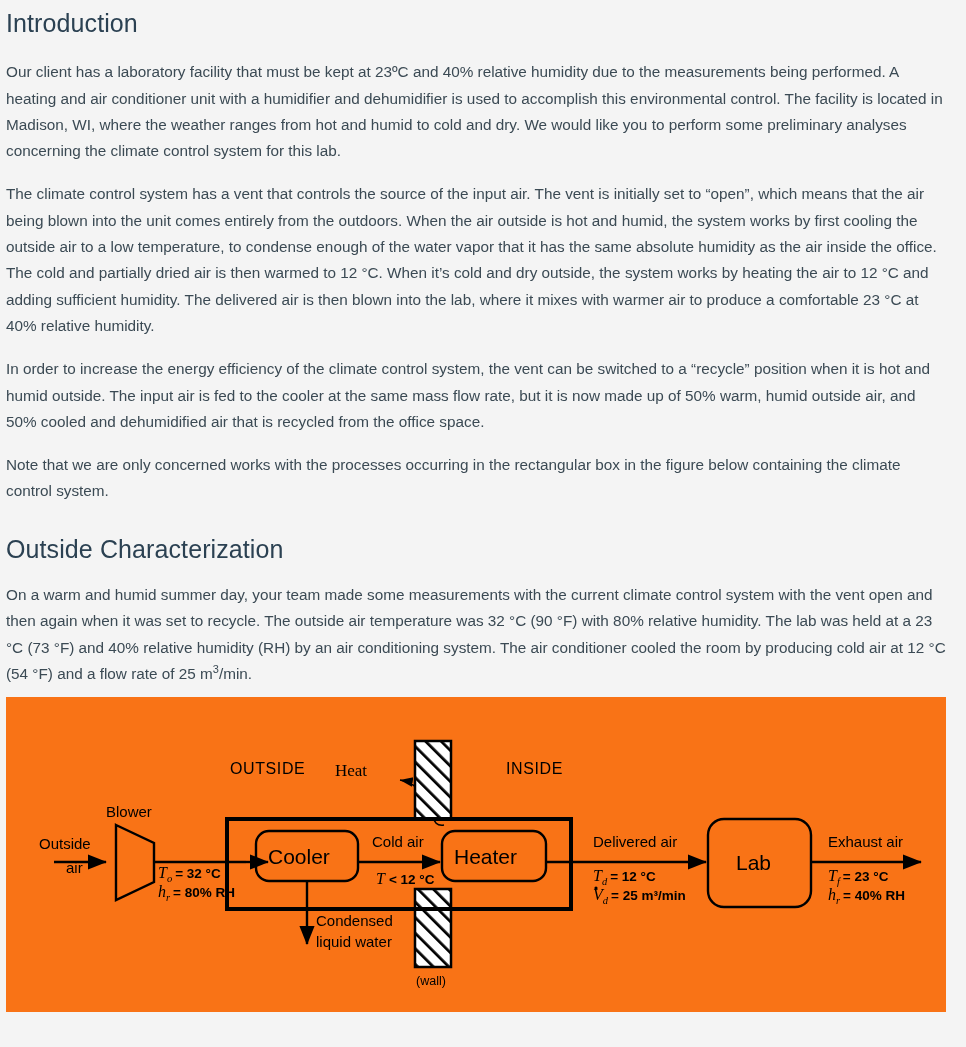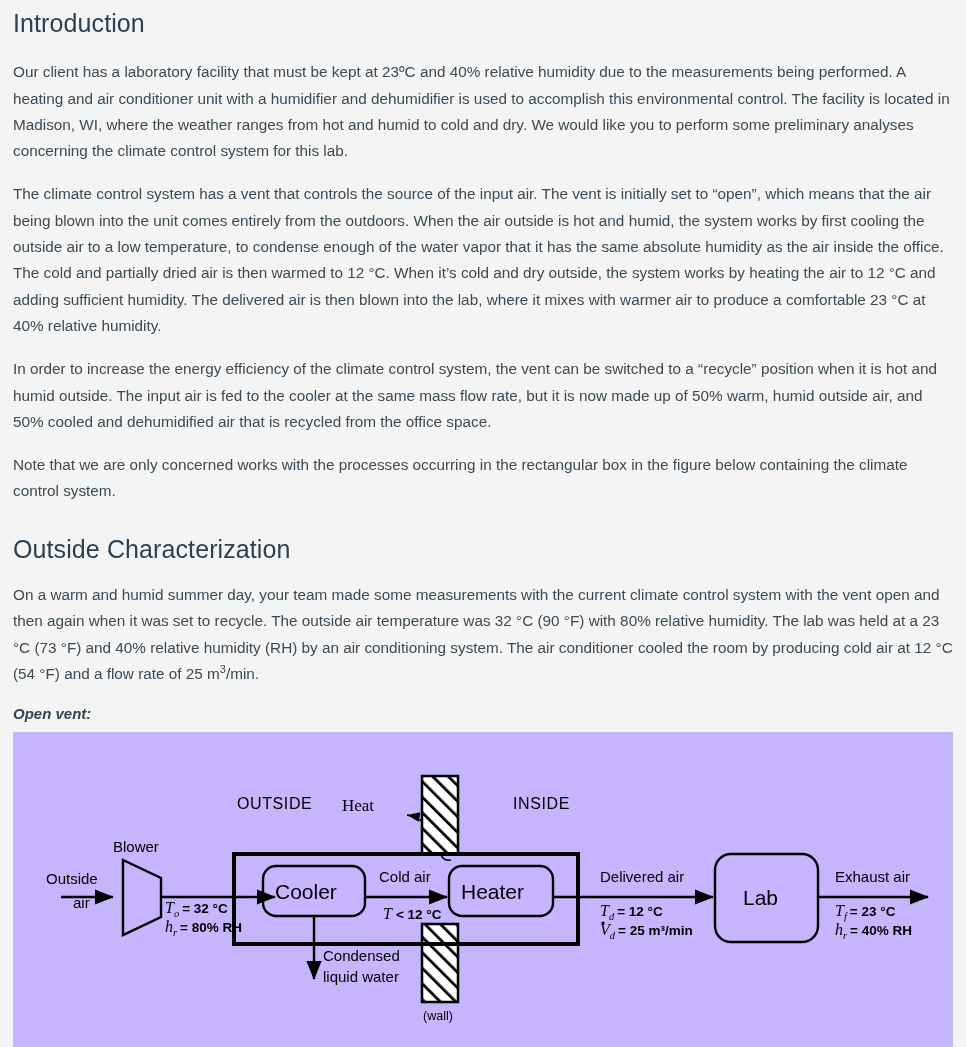--- a/index.html
+++ b/index.html
@@ -4,21 +4,21 @@
 <style>
   * { box-sizing: border-box; }
   html, body {
     margin: 0; padding: 0;
     width: 966px; height: 1047px;
     background: #f4f4f4;
     font-family: "Liberation Sans", sans-serif;
     color: #36464f;
     overflow: hidden;
   }
-  .page { width: 966px; height: 1047px; position: relative; padding: 0 13px; }
+  .page { width: 966px; height: 1047px; position: relative; padding: 0 6px; }
 
   h2.heading {
     font-weight: 400;
     color: #2b4152;
     font-size: 25px;
     line-height: 1.25;
     margin: 0;
     letter-spacing: 0.1px;
   }
   #intro-heading { padding-top: 8px; }
@@ -41,21 +41,21 @@
     margin: 18px 0 0 0;
   }
 
   sup.sup { font-size: 0.72em; vertical-align: super; line-height: 0; }
 
   
   .figure-panel {
     position: relative;
     width: 940px;
     height: 315px;
-    background: #c4b5fd;
+    background: #f97316;
     margin-top: 10px;
     overflow: hidden;
   }
   .figure-panel svg { position: absolute; left: 0; top: 0; }
 
   .lbl { font-family: "Liberation Sans", sans-serif; fill: #000; }
   .lbl-big   { font-size: 21px; }
   .lbl-room  { font-size: 16px; letter-spacing: 0.6px; }
   .lbl-mid   { font-size: 15px; }
   .lbl-small { font-size: 13.5px; font-weight: bold; }
@@ -73,21 +73,20 @@
 
   <p class="para">Our client has a laboratory facility that must be kept at 23ºC and 40% relative humidity due to the measurements being performed. A heating and air conditioner unit with a humidifier and dehumidifier is used to accomplish this environmental control. The facility is located in Madison, WI, where the weather ranges from hot and humid to cold and dry. We would like you to perform some preliminary analyses concerning the climate control system for this lab.</p>
   <p class="para">The climate control system has a vent that controls the source of the input air. The vent is initially set to “open”, which means that the air being blown into the unit comes entirely from the outdoors. When the air outside is hot and humid, the system works by first cooling the outside air to a low temperature, to condense enough of the water vapor that it has the same absolute humidity as the air inside the office. The cold and partially dried air is then warmed to 12 °C. When it’s cold and dry outside, the system works by heating the air to 12 °C and adding sufficient humidity. The delivered air is then blown into the lab, where it mixes with warmer air to produce a comfortable 23 °C at 40% relative humidity.</p>
   <p class="para">In order to increase the energy efficiency of the climate control system, the vent can be switched to a “recycle” position when it is hot and humid outside. The input air is fed to the cooler at the same mass flow rate, but it is now made up of 50% warm, humid outside air, and 50% cooled and dehumidified air that is recycled from the office space.</p>
   <p class="para">Note that we are only concerned works with the processes occurring in the rectangular box in the figure below containing the climate control system.</p>
 
   <h2 class="heading" id="process-heading" style="margin-top:21px;">Outside Characterization</h2>
 
   <p class="para"><span>On a warm and humid summer day, your team made some measurements with the current climate control system with the vent open and then again when it was set to recycle. The outside air temperature was 32 °C (90 °F) with 80% relative humidity. The lab was held at a 23 °C (73 °F) and 40% relative humidity (RH) by an air conditioning system. The air conditioner cooled the room by producing cold air at 12 °C (54 °F) and a flow rate of 25 m</span><sup class="sup">3</sup><span>/min.</span></p>
 
-  <div class="open-vent">Open vent:</div>
 
   <div class="figure-panel">
     <svg width="940" height="315" viewBox="0 0 940 315" xmlns="http://www.w3.org/2000/svg">
       <defs>
         <marker id="arrow" markerWidth="9" markerHeight="9" refX="7.6" refY="3.2" orient="auto" markerUnits="strokeWidth">
           <path d="M0,0 L8,3.2 L0,6.4 z" fill="#000"></path>
         </marker>
         <marker id="arrowThin" markerWidth="10" markerHeight="10" refX="8" refY="3" orient="auto" markerUnits="strokeWidth">
           <path d="M0,0 L8,3 L0,6 z" fill="#000"></path>
         </marker>

